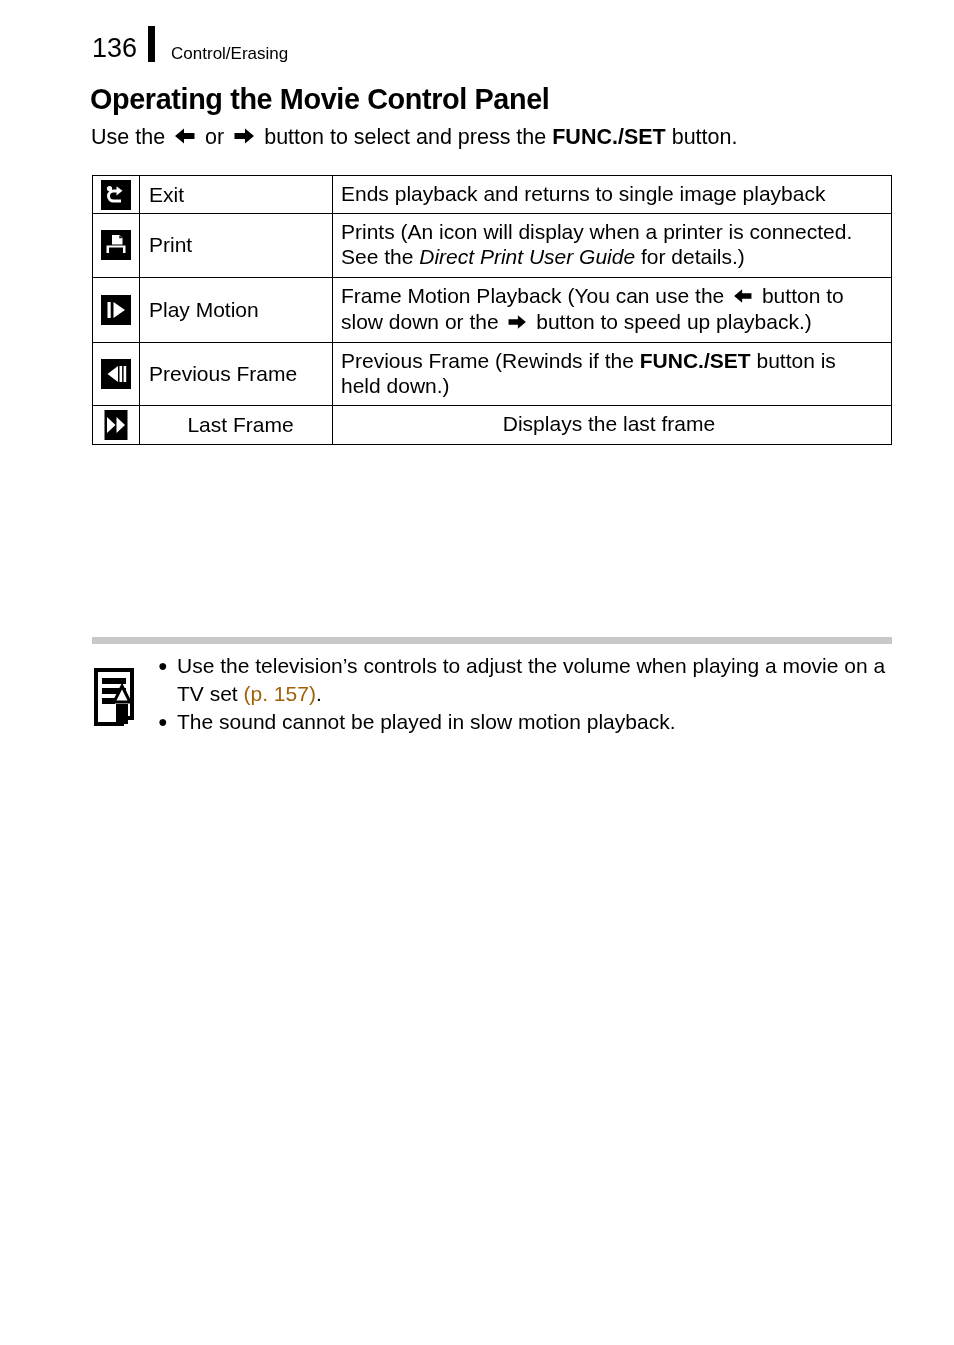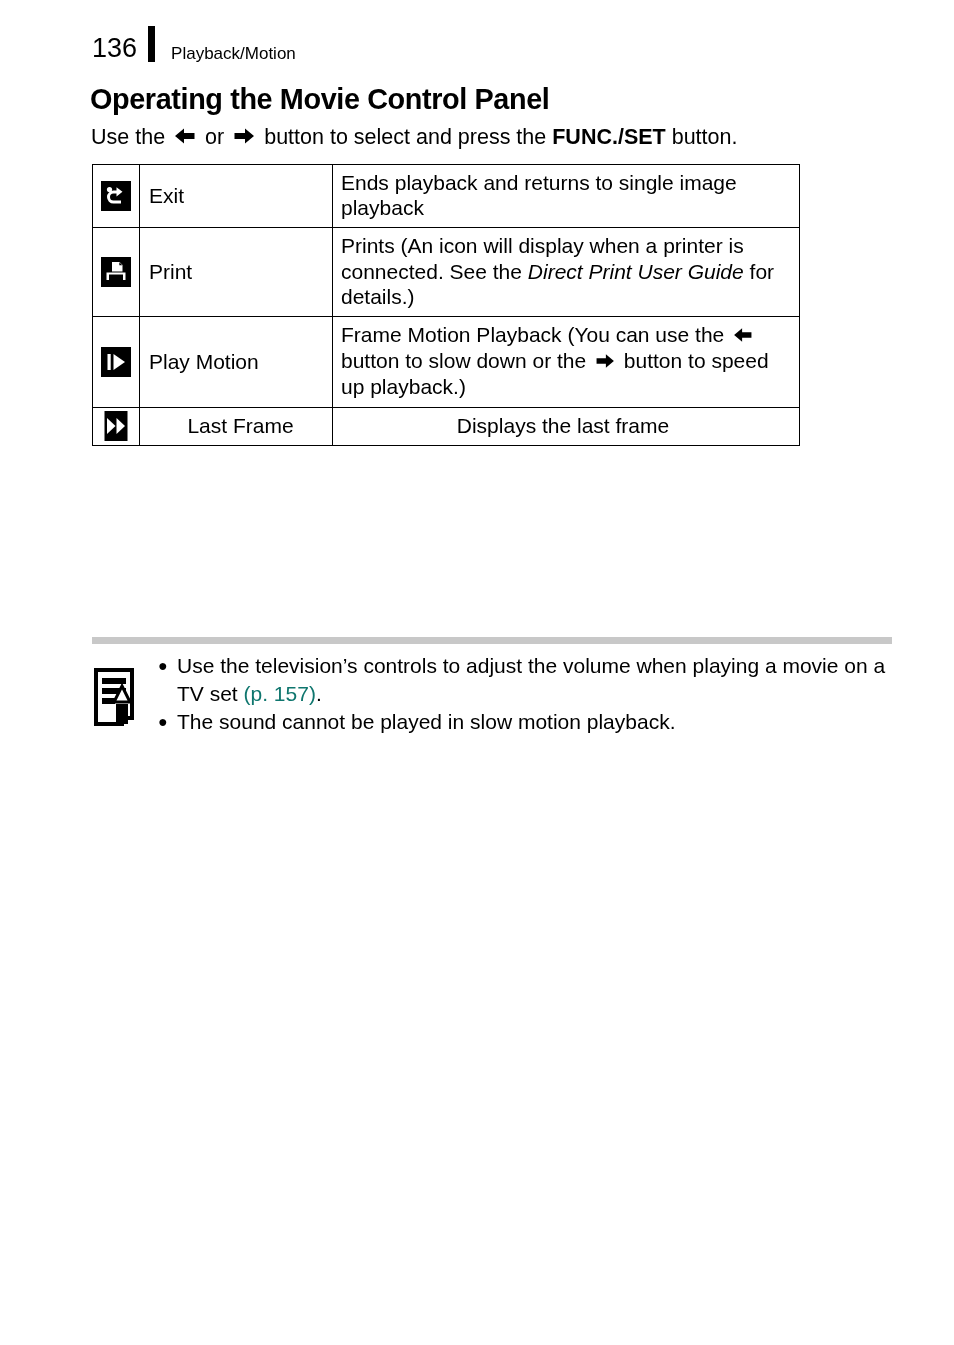--- a/index.html
+++ b/index.html
@@ -75,22 +75,22 @@
   .arrow-glyph {
     display: inline-block;
     vertical-align: -1px;
     margin: 0 4px;
   }
 
   
   .ctrl-table {
     position: absolute;
     left: 92px;
-    top: 164px;
-    width: 708px;
+    top: 175px;
+    width: 800px;
     border-collapse: collapse;
     table-layout: fixed;
   }
   .ctrl-table td {
     border: 1px solid #000;
     border-width: 1.6px 1px;
     padding: 0;
     vertical-align: middle;
   }
   .ctrl-table td.c-icon {
@@ -157,31 +157,31 @@
     display: flex;
     align-items: flex-start;
   }
   .note-bullet {
     width: 19px;
     min-width: 19px;
     font-size: 16px;
     line-height: 1.75;
   }
   .note-text { flex: 1; }
-  .link-ref { color: #0f766e; }
+  .link-ref { color: #a16207; }
 </style>
 </head>
 <body>
 
 <div class="page">
 
   <div class="page-header">
     <span class="folio">136</span>
     <span class="folio-rule"></span>
-    <span class="header-title">Playback/Motion</span>
+    <span class="header-title">Control/Erasing</span>
   </div>
 
   <div class="section-title">Operating the Movie Control Panel</div>
 
   <div class="lead">
     <span>Use the</span>
     <span class="arrow-glyph">
       <svg width="20" height="18" viewBox="0 0 20 18" aria-hidden="true">
         <path d="M0 9 L9 1.5 L9 6 L19.5 6 L19.5 12 L9 12 L9 16.5 Z" fill="#000"></path>
       </svg>
@@ -249,20 +249,36 @@
         <td class="c-desc">
           <span>Frame Motion Playback (You can use the </span><span class="arrow-glyph"><svg width="18" height="16" viewBox="0 0 20 18" aria-hidden="true">
                 <path d="M0 9 L9 1.5 L9 6 L19.5 6 L19.5 12 L9 12 L9 16.5 Z" fill="#000"></path>
               </svg></span><span> button to slow down or the </span><span class="arrow-glyph"><svg width="18" height="16" viewBox="0 0 20 18" aria-hidden="true">
                 <path d="M20 9 L11 1.5 L11 6 L0.5 6 L0.5 12 L11 12 L11 16.5 Z" fill="#000"></path>
               </svg></span><span> button to speed up playback.)</span>
         </td>
       </tr>
 
 
+      <tr>
+        <td class="c-icon">
+          <span class="cam-icon">
+            <svg width="30" height="30" viewBox="0 0 30 30" aria-hidden="true">
+              <rect x="0" y="0" width="30" height="30" fill="#000"></rect>
+              <path d="M17 7 L17 23 L6.5 15 Z" fill="#fff"></path>
+              <rect x="18.5" y="7" width="2.6" height="16" fill="#fff"></rect>
+              <rect x="22.6" y="7" width="2.6" height="16" fill="#fff"></rect>
+            </svg>
+          </span>
+        </td>
+        <td class="c-label">Previous Frame</td>
+        <td class="c-desc">
+          <span>Previous Frame (Rewinds if the </span><b>FUNC./SET</b><span> button is held down.)</span>
+        </td>
+      </tr>
 
 
       <tr>
         <td class="c-icon">
           <span class="cam-icon">
             <svg width="30" height="30" viewBox="0 0 30 30" aria-hidden="true">
               <rect x="3.5" y="0" width="23" height="30" fill="#000"></rect>
               <path d="M6 7 L14.5 15 L6 23 Z" fill="#fff"></path>
               <path d="M15.5 7 L24 15 L15.5 23 Z" fill="#fff"></path>
             </svg>

